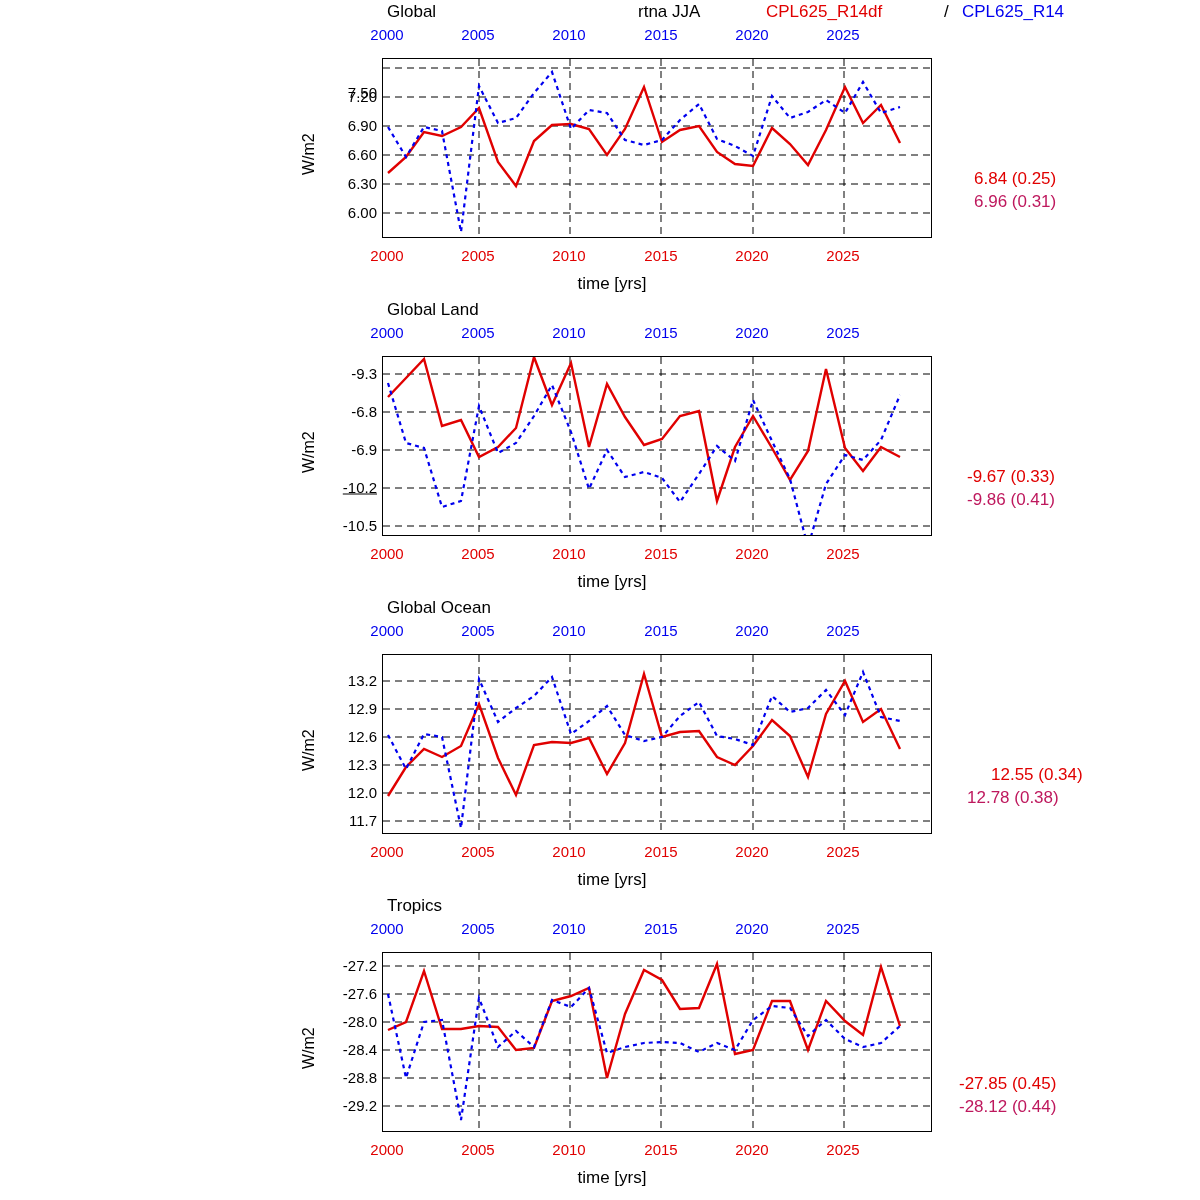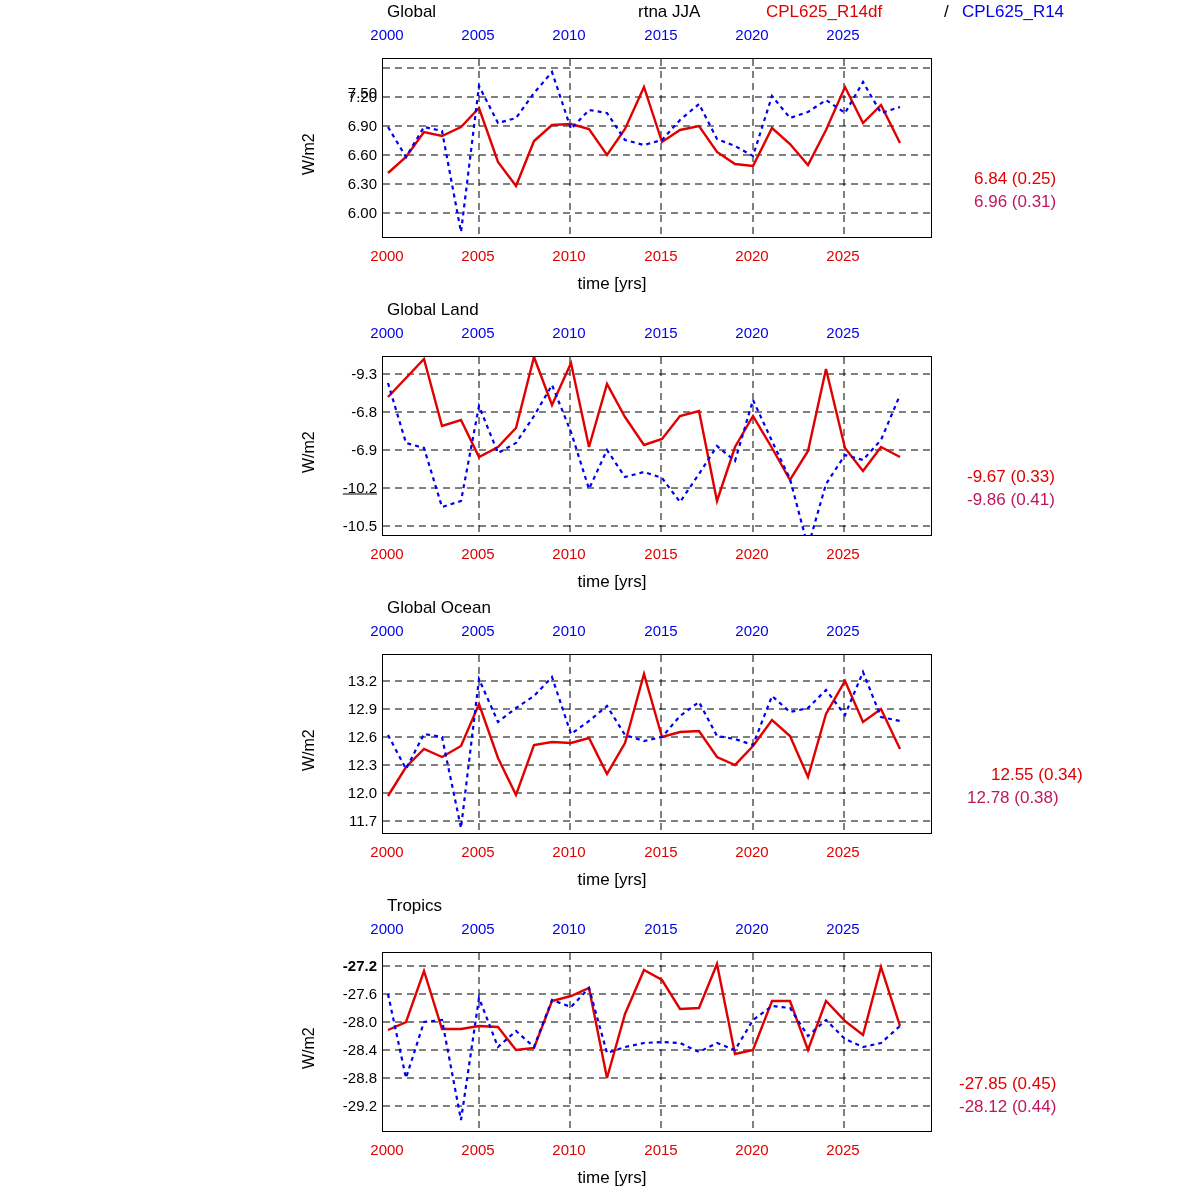--- a/index.html
+++ b/index.html
@@ -213,21 +213,21 @@
       <span style="left:466px;">2005</span>
       <span style="left:557px;">2010</span>
       <span style="left:649px;">2015</span>
       <span style="left:740px;">2020</span>
       <span style="left:831px;">2025</span>
     </div>
 
     <div class="ylab" style="left:288px;top:175px;">W/m2</div>
 
     <div class="yticks" style="position:absolute;left:0;top:0;">
-      <span style="left:303px;top:71px;width:62px;font-weight:bold;">-27.2</span>
+      <span style="left:303px;top:71px;width:62px;">-27.2</span>
       <span style="left:303px;top:99px;width:62px;">-27.6</span>
       <span style="left:303px;top:127px;width:62px;">-28.0</span>
       <span style="left:303px;top:155px;width:62px;">-28.4</span>
       <span style="left:303px;top:183px;width:62px;">-28.8</span>
       <span style="left:303px;top:211px;width:62px;">-29.2</span>
     </div>
 
     <div class="plotbox" style="left:370px;top:58px;width:550px;height:180px;">
       <svg width="548" height="178" viewBox="0 0 548 178">
         <g stroke="#000" stroke-width="1" stroke-dasharray="7,5" fill="none">

